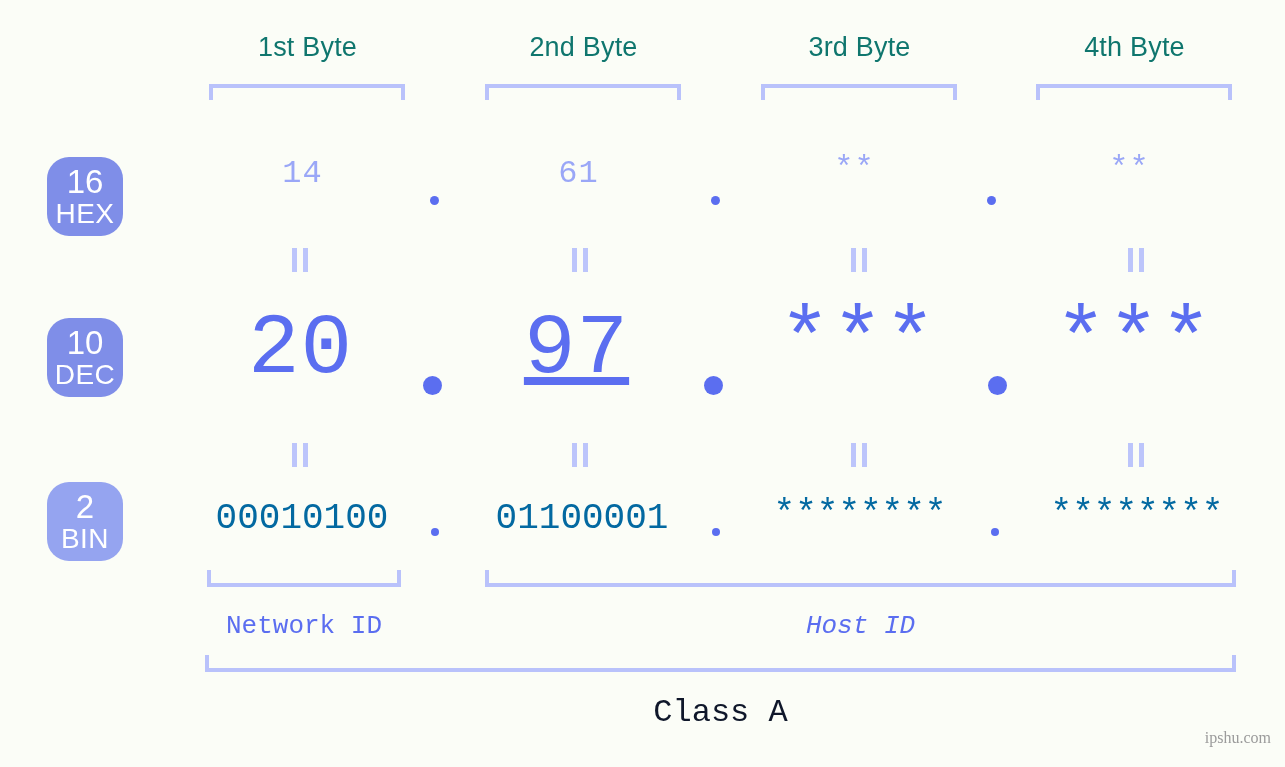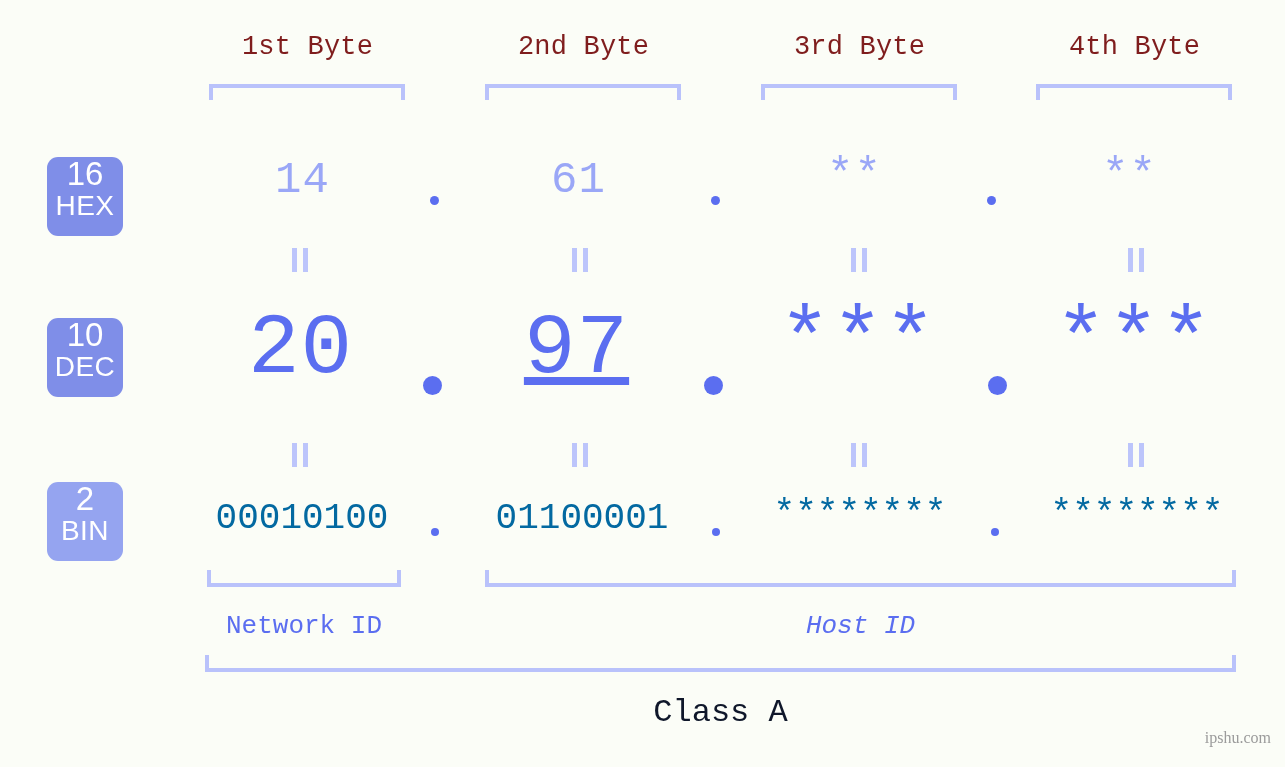--- a/index.html
+++ b/index.html
@@ -17,24 +17,24 @@
     position: relative;
     width: 1285px;
     height: 767px;
   }
 
   
   .byte-head {
     position: absolute;
     top: 32px;
     font-size: 27px;
-    color: #7f1d1d;
+    color: #0f766e;
     text-align: center;
     letter-spacing: 0.2px;
-    font-family: Liberation Mono, monospace;
+    font-family: Liberation Sans, sans-serif;
     white-space: nowrap;
   }
 
   
   .bracket-top {
     position: absolute;
     top: 84px;
     height: 16px;
     border-top: 4px solid #b9c2fb;
     border-left: 4px solid #b9c2fb;
@@ -51,26 +51,26 @@
     border-right: 4px solid #b9c2fb;
     box-sizing: border-box;
   }
 
   
   .badge {
     position: absolute;
     left: 47px;
     width: 76px;
     height: 79px;
-    border-radius: 11px;
+    border-radius: 22px;
     color: #ffffff;
     display: flex;
     flex-direction: column;
     align-items: center;
-    justify-content: flex-start;
+    justify-content: center;
     font-family: "Liberation Sans", sans-serif;
     line-height: 1;
   }
   .badge .num {
     font-size: 33px;
     font-weight: 400;
     margin-bottom: 2px;
   }
   .badge .lbl {
     font-size: 28px;
@@ -78,21 +78,21 @@
     letter-spacing: 0.5px;
   }
 
   
   .val {
     position: absolute;
     text-align: center;
     white-space: nowrap;
     font-family: "Liberation Mono", monospace;
   }
-  .row-hex .val  { font-size: 44px; color: #9aa7f7; letter-spacing: 1px; }
+  .row-hex .val  { font-size: 32px; color: #9aa7f7; letter-spacing: 1px; }
   .row-dec .val  { font-size: 86px; color: #5b6ef0; letter-spacing: 1px; }
   .row-bin .val  { font-size: 36px; color: #0369a1; letter-spacing: 0px; }
 
   
   .dot {
     position: absolute;
     border-radius: 50%;
     background: #5b6ef0;
   }
   .dot.hex { width: 9px; height: 9px; }

